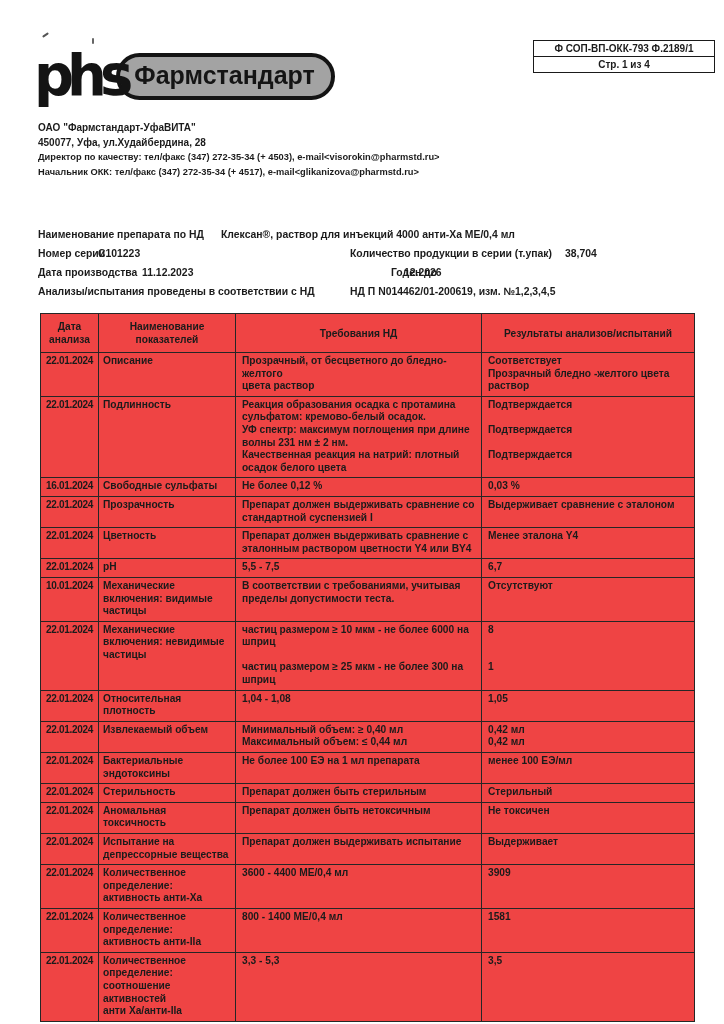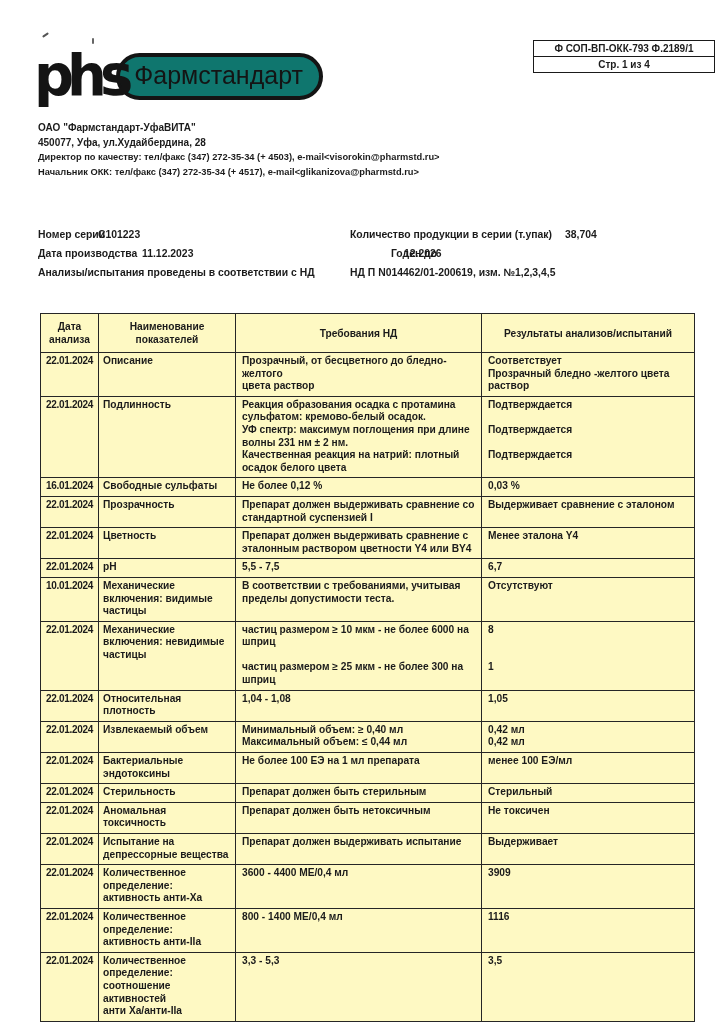--- a/index.html
+++ b/index.html
@@ -31,22 +31,22 @@
   .logo{position:absolute;left:34px;top:48px;display:flex;align-items:center;}
   .logo-phs{
     font-family:"DejaVu Sans",sans-serif;
     font-weight:900;font-size:56px;line-height:56px;
     letter-spacing:-7px;color:#141414;
     transform:scaleY(1.02);
   }
   .logo-pill{
     border:4.5px solid #141414;border-radius:30px;
     padding:4px 16px 6px 14px;margin-left:-10px;
-    font-size:25px;font-weight:400;color:#141414;
-    white-space:nowrap;background:#0f766e;
+    font-size:25px;font-weight:700;color:#141414;
+    white-space:nowrap;background:#a3a3a3;
   }
 
   
   .company{position:absolute;left:38px;top:122px;line-height:12.6px;}
   .company .c-name{font-size:10px;font-weight:700;}
   .company .c-addr{font-size:10px;font-weight:700;margin-top:2px;}
   .company .c-line{font-size:9.3px;font-weight:600;margin-top:2px;white-space:nowrap;}
 
   
   .title{
@@ -64,21 +64,21 @@
   .f-series-val{left:60px;}
   .f-qty-label{left:312px;}
   .f-qty-val{left:527px;}
   .f-date-val{left:104px;}
   .f-exp-label{left:312px;padding-left:41px;}
   .f-exp-val{left:366px;}
   .f-nd{left:312px;}
 
   
   .tbl-wrap{position:absolute;left:40px;top:313px;}
-  table{border-collapse:collapse;table-layout:fixed;width:654px;background:#fef9c3;}
+  table{border-collapse:collapse;table-layout:fixed;width:654px;background:#ef4444;}
   col.c1{width:58px;}col.c2{width:137px;}col.c3{width:246px;}col.c4{width:213px;}
   th,td{
     border:1.5px solid #262626;
     vertical-align:top;
     font-size:10.2px;
     padding:2px 4px 3px 4px;
   }
   th{
     font-weight:700;text-align:center;
     padding:4px 2px;line-height:13px;height:30px;
@@ -110,20 +110,24 @@
 
   <div class="company">
     <div class="c-name">ОАО "Фармстандарт-УфаВИТА"</div>
     <div class="c-addr">450077, Уфа, ул.Худайбердина, 28</div>
     <div class="c-line">Директор по качеству: тел/факс (347) 272-35-34 (+ 4503), e-mail&lt;visorokin@pharmstd.ru&gt;</div>
     <div class="c-line">Начальник ОКК: тел/факс (347) 272-35-34 (+ 4517), e-mail&lt;glikanizova@pharmstd.ru&gt;</div>
   </div>
 
 
   <div class="fields">
+    <div class="frow">
+      <span class="f-l0">Наименование препарата по НД</span>
+      <span class="f-name-val">Клексан®, раствор для инъекций 4000 анти-Ха МЕ/0,4 мл</span>
+    </div>
     <div class="frow">
       <span class="f-l0">Номер серии</span>
       <span class="f-series-val">C101223</span>
       <span class="f-qty-label">Количество продукции в серии (т.упак)</span>
       <span class="f-qty-val">38,704</span>
     </div>
     <div class="frow">
       <span class="f-l0">Дата производства</span>
       <span class="f-date-val">11.12.2023</span>
       <span class="f-exp-label">Годен до</span>
@@ -403,21 +407,21 @@
             </td>
             <td class="c-name">
               <div>Количественное</div>
               <div>определение:</div>
               <div>активность анти-IIа</div>
             </td>
             <td class="c-req">
               <div>800 - 1400 МЕ/0,4 мл</div>
             </td>
             <td class="c-res">
-              <div>1116</div>
+              <div>1581</div>
             </td>
           </tr>
           <tr>
             <td class="c-date">
               <div>22.01.2024</div>
             </td>
             <td class="c-name">
               <div>Количественное</div>
               <div>определение:</div>
               <div>соотношение</div>

